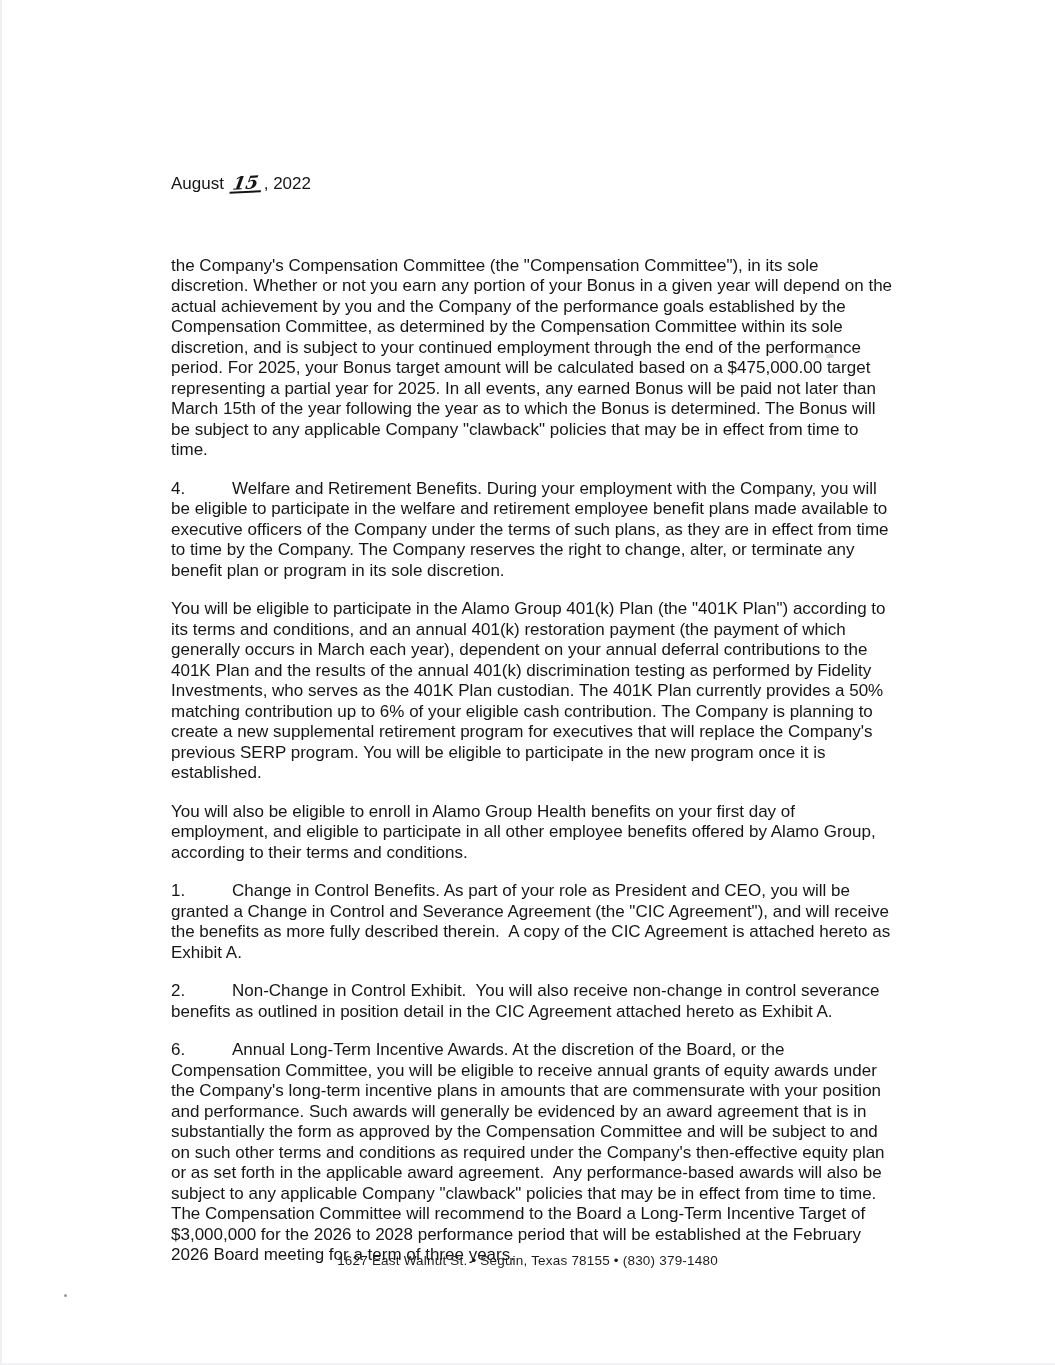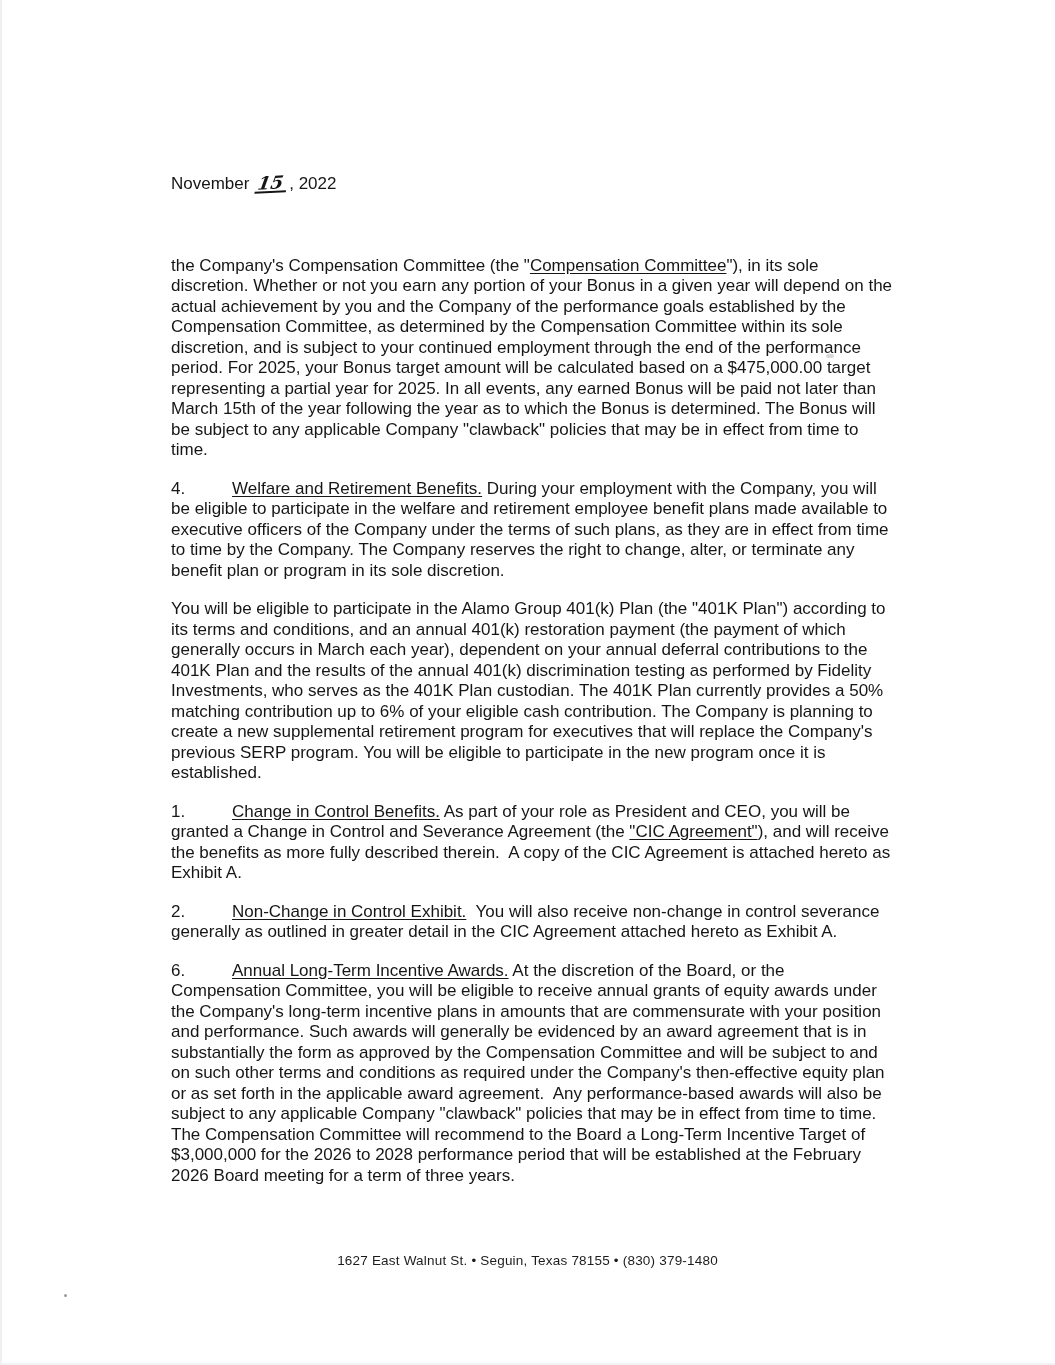--- a/index.html
+++ b/index.html
@@ -47,21 +47,20 @@
     margin: 0 0 18px 0;
     white-space: pre-wrap;
   }
   .para .num {
     display: inline-block;
     width: 61px;
     white-space: pre;
   }
   .para .u,
   .u {
-    text-decoration: underline;
     text-underline-offset: 2px;
   }
   .footer {
     position: absolute;
     left: 0;
     right: 0;
     top: 1253px;
     text-align: center;
     font-size: 13.5px;
     color: #1c1c1c;
@@ -86,28 +85,29 @@
     background: #d8d8d8;
     border-radius: 2px;
   }
 </style>
 </head>
 <body>
 
 <div class="page">
   <div class="content">
     <div class="header">
-      <div><span>November </span><span class="handwritten">15</span><span>, 2022</span></div>
+      <div><span>August </span><span class="handwritten">15</span><span>, 2022</span></div>
     </div>
 
     <div class="para"><span>the Company's Compensation Committee (the "</span><span class="u">Compensation Committee</span><span>"), in its sole discretion. Whether or not you earn any portion of your Bonus in a given year will depend on the actual achievement by you and the Company of the performance goals established by the Compensation Committee, as determined by the Compensation Committee within its sole discretion, and is subject to your continued employment through the end of the performance period. For 2025, your Bonus target amount will be calculated based on a $475,000.00 target representing a partial year for 2025. In all events, any earned Bonus will be paid not later than March 15th of the year following the year as to which the Bonus is determined. The Bonus will be subject to any applicable Company "clawback" policies that may be in effect from time to time.</span></div>
     <div class="para"><span class="num">4.</span><span class="u">Welfare and Retirement Benefits.</span><span> During your employment with the Company, you will be eligible to participate in the welfare and retirement employee benefit plans made available to executive officers of the Company under the terms of such plans, as they are in effect from time to time by the Company. The Company reserves the right to change, alter, or terminate any benefit plan or program in its sole discretion.</span></div>
     <div class="para"><span>You will be eligible to participate in the Alamo Group 401(k) Plan (the "401K Plan") according to its terms and conditions, and an annual 401(k) restoration payment (the payment of which generally occurs in March each year), dependent on your annual deferral contributions to the 401K Plan and the results of the annual 401(k) discrimination testing as performed by Fidelity Investments, who serves as the 401K Plan custodian. The 401K Plan currently provides a 50% matching contribution up to 6% of your eligible cash contribution. The Company is planning to create a new supplemental retirement program for executives that will replace the Company's previous SERP program. You will be eligible to participate in the new program once it is established.</span></div>
+    <div class="para"><span>You will also be eligible to enroll in Alamo Group Health benefits on your first day of employment, and eligible to participate in all other employee benefits offered by Alamo Group, according to their terms and conditions.</span></div>
     <div class="para"><span class="num">1.</span><span class="u">Change in Control Benefits.</span><span> As part of your role as President and CEO, you will be granted a Change in Control and Severance Agreement (the </span><span class="u">"CIC Agreement"</span><span>), and will receive the benefits as more fully described therein.  A copy of the CIC Agreement is attached hereto as Exhibit A.</span></div>
-    <div class="para"><span class="num">2.</span><span class="u">Non-Change in Control Exhibit.</span><span>  You will also receive non-change in control severance generally as outlined in greater detail in the CIC Agreement attached hereto as Exhibit A.</span></div>
+    <div class="para"><span class="num">2.</span><span class="u">Non-Change in Control Exhibit.</span><span>  You will also receive non-change in control severance benefits as outlined in position detail in the CIC Agreement attached hereto as Exhibit A.</span></div>
     <div class="para"><span class="num">6.</span><span class="u">Annual Long-Term Incentive Awards.</span><span> At the discretion of the Board, or the Compensation Committee, you will be eligible to receive annual grants of equity awards under the Company's long-term incentive plans in amounts that are commensurate with your position and performance. Such awards will generally be evidenced by an award agreement that is in substantially the form as approved by the Compensation Committee and will be subject to and on such other terms and conditions as required under the Company's then-effective equity plan or as set forth in the applicable award agreement.  Any performance-based awards will also be subject to any applicable Company "clawback" policies that may be in effect from time to time. The Compensation Committee will recommend to the Board a Long-Term Incentive Target of $3,000,000 for the 2026 to 2028 performance period that will be established at the February 2026 Board meeting for a term of three years.</span></div>
   </div>
 
   <div class="footer">1627 East Walnut St. • Seguin, Texas 78155 • (830) 379-1480</div>
 
   <div class="artifact dot"></div>
   <div class="artifact smudge"></div>
 </div>
 
 </body></html>

